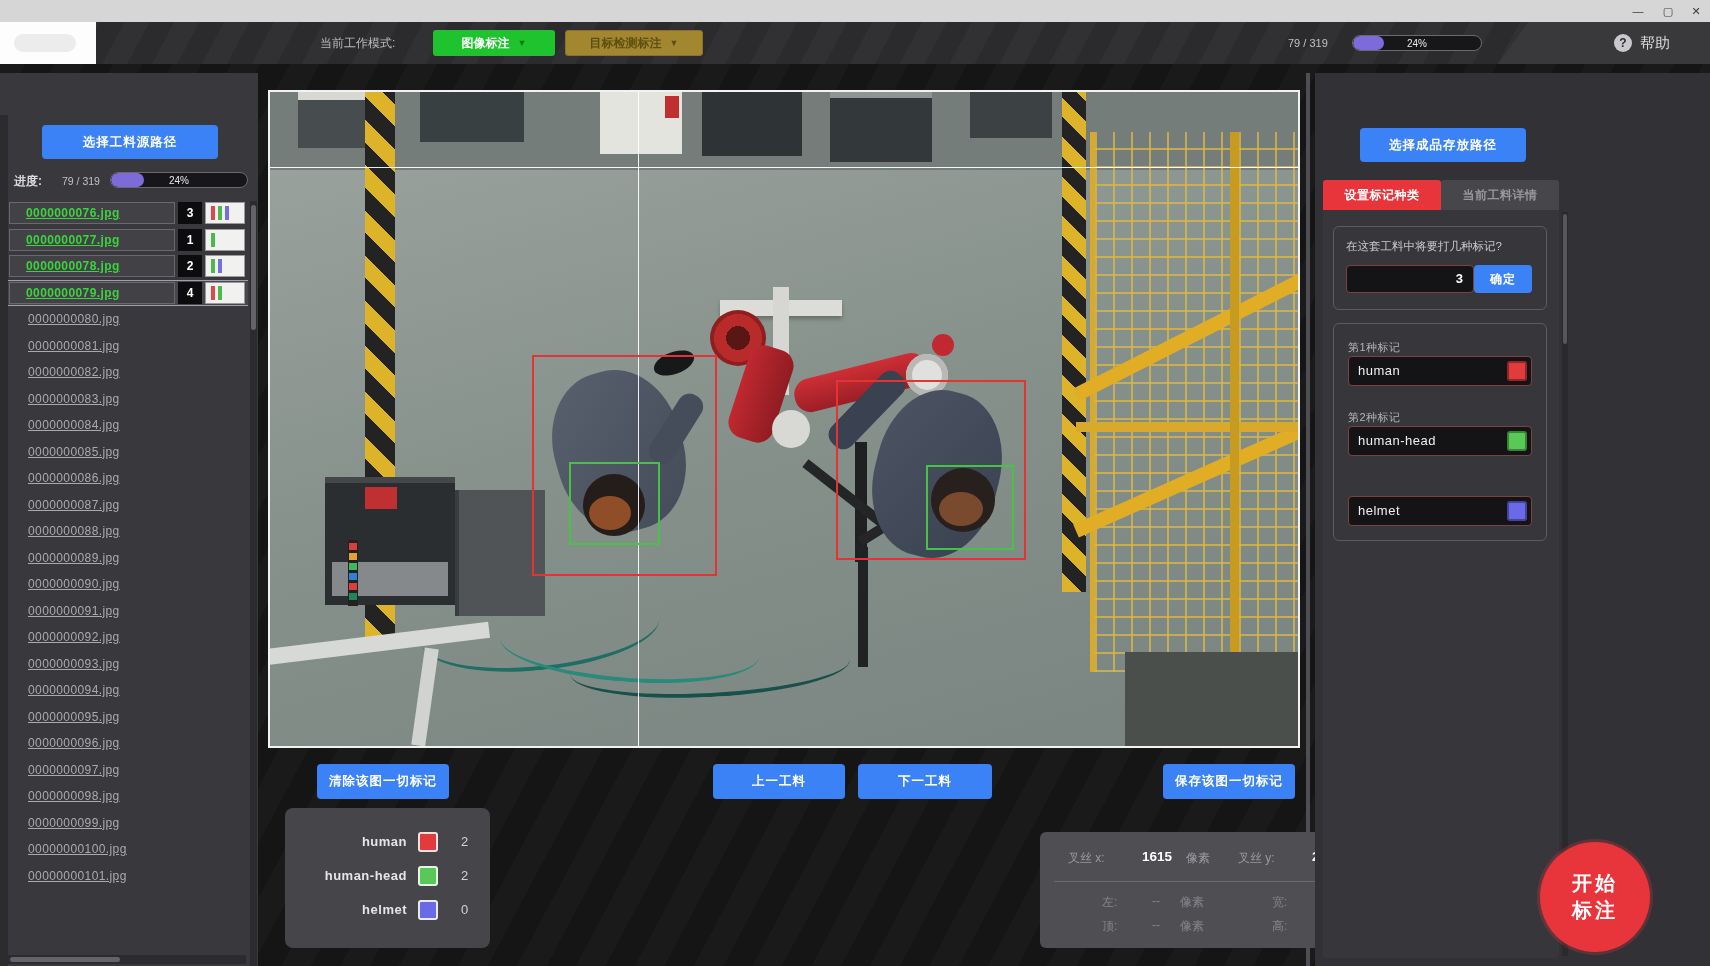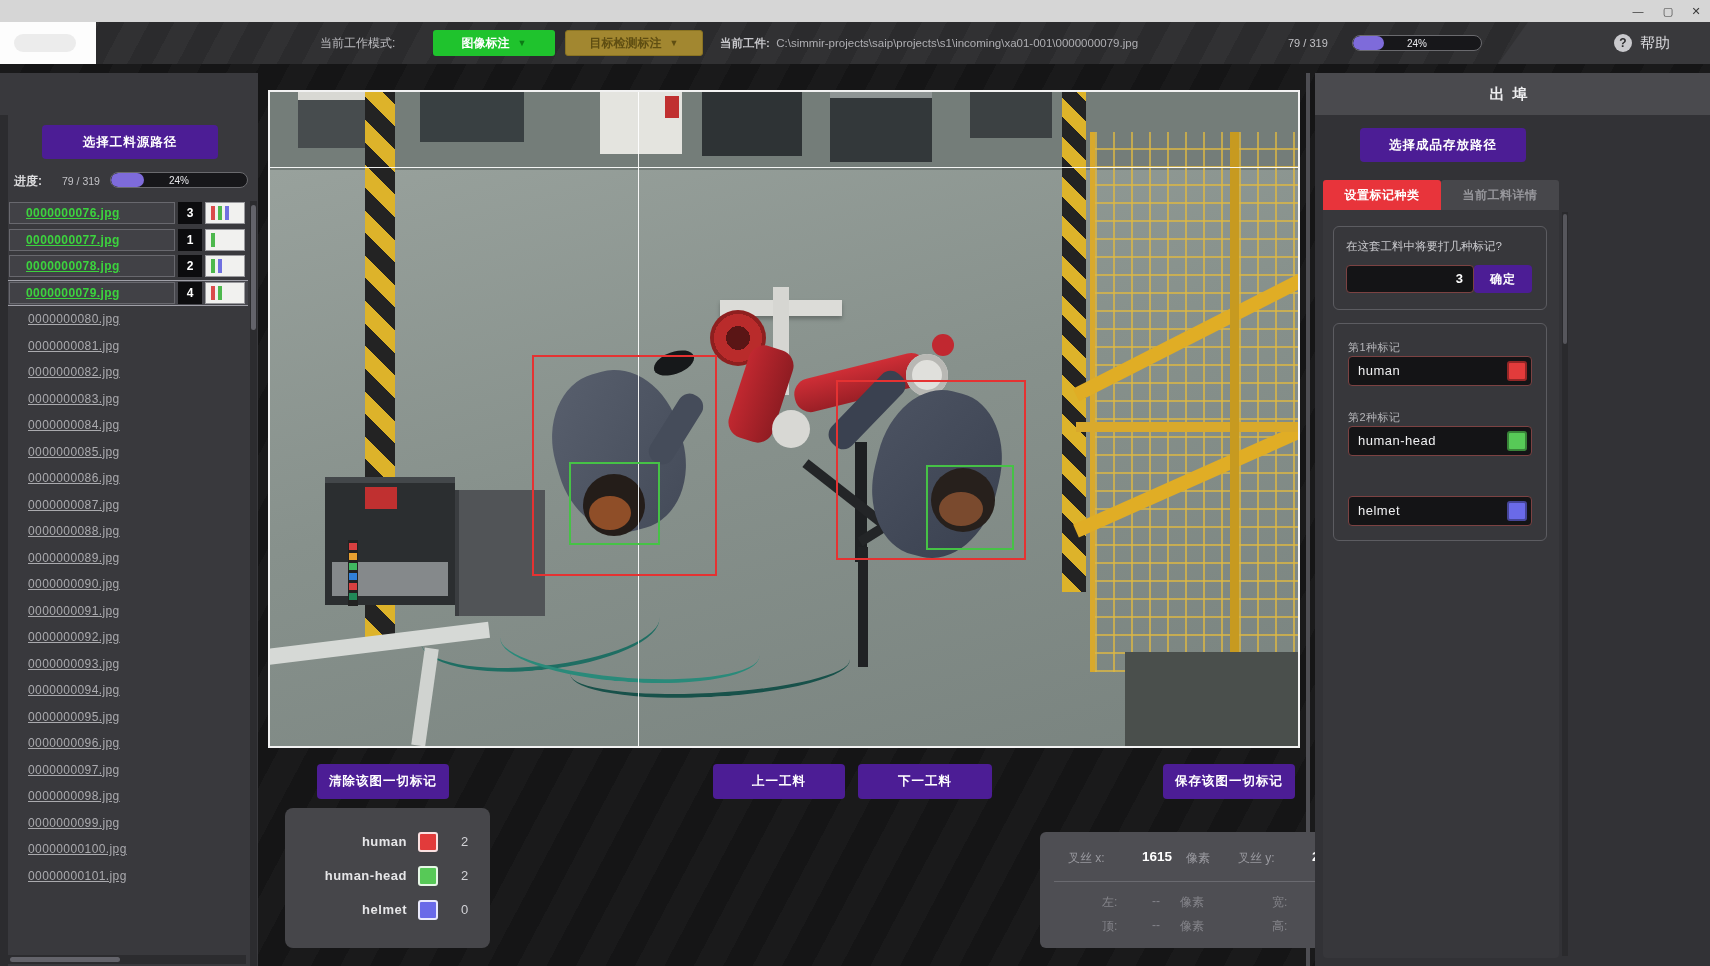--- a/index.html
+++ b/index.html
@@ -43,21 +43,21 @@
   .help-zone { position:absolute; left:1498px; top:0; width:212px; height:42px; background:#39393c;
     clip-path:polygon(30px 0,100% 0,100% 100%,0 100%); }
   .help-icon { position:absolute; left:1614px; top:12px; width:18px; height:18px; border-radius:50%; background:#c9c9cd;
     color:#2c2c2e; font-size:12px; font-weight:bold; text-align:center; line-height:18px; cursor:pointer; }
   .help-label { position:absolute; left:1640px; top:0; line-height:42px; font-size:15px; color:#d8d8dc; cursor:pointer; }
 
   
   .panel { background:#39393d; }
   .panel-head { height:42px; background:#4a4a4e; display:flex; align-items:center; justify-content:center;
     color:#efeff1; font-size:15px; font-weight:bold; letter-spacing:8px; }
-  .red-btn { background:#4c1d95; color:#fff; border:none; border-radius:4px; font-size:12.5px; font-weight:bold;
+  .red-btn { background:#3b82f6; color:#fff; border:none; border-radius:4px; font-size:12.5px; font-weight:bold;
     font-family:Liberation Sans, sans-serif; cursor:pointer; display:flex; align-items:center; justify-content:center; letter-spacing:1px; }
 
   
   .left-panel { left:0; top:73px; width:258px; height:893px; }
   .lp-edge { position:absolute; left:0; top:42px; bottom:0; width:8px; background:#2c2c2f; }
   .prog-row { position:absolute; left:10px; top:99px; width:240px; height:18px; }
   .prog-label { position:absolute; left:4px; top:1px; font-size:12px; font-weight:bold; color:#dcdcde; }
   .prog-count { position:absolute; left:52px; top:3px; font-size:10.5px; color:#c2c2c6; }
   .lp-pill { position:absolute; left:100px; top:0; width:138px; }
   .file-list { position:absolute; left:8px; top:128px; width:240px; height:824px; overflow:hidden; }
@@ -140,23 +140,20 @@
       </div>
     <div class="abs hdr-label" style="left:320px;top:0">当前工作模式:</div>
     <div class="mode-btn mode-green">
       <span>图像标注</span>
         <span class="arr">▼</span>
     </div>
     <div class="mode-btn mode-yellow">
       <span>目标检测标注</span>
         <span class="arr">▼</span>
     </div>
-    <div class="file-path">
-      <b>当前工件:</b>&nbsp;&nbsp;<span>C:\simmir-projects\saip\projects\s1\incoming\xa01-001\0000000079.jpg</span>
-    </div>
     <div class="hdr-prog-text">79 / 319</div>
     <div class="abs pill hdr-pill">
       <div class="fill" style="width: 24%;"></div>
       <div class="pct">24%</div>
     </div>
     <div class="help-zone"></div>
     <div class="help-icon">?</div>
     <div class="help-label">帮助</div>
   </div>
 
@@ -429,21 +426,20 @@
     <span class="lab dim" style="left:310px;top:62px">像素</span>
     <span class="lab dim" style="left:62px;top:86px">顶:</span>
     <span class="lab dim" style="left:112px;top:86px">--</span>
     <span class="lab dim" style="left:140px;top:86px">像素</span>
     <span class="lab dim" style="left:232px;top:86px">高:</span>
     <span class="lab dim" style="left:282px;top:86px">--</span>
     <span class="lab dim" style="left:310px;top:86px">像素</span>
   </div>
 
   <div class="abs right-panel">
-    <div class="panel-head" style="background:#4a4a4e">出埠</div>
     <button class="red-btn rp-select">选择成品存放路径</button>
     <div class="tab active">设置标记种类</div>
     <div class="tab inactive">当前工料详情</div>
     <div class="rp-content"></div>
     <div class="rp-vscroll">
         <div class="rp-vthumb"></div>
       </div>
 
     <div class="groupbox" style="left:18px;top:153px;width:214px;height:84px">
       <div class="g-question">在这套工料中将要打几种标记?</div>
@@ -468,15 +464,19 @@
     </div>
         <div>
       <div class="fld-title" style="top: 174px;">第3种标记</div>
       <div class="fld-box" style="top: 172px;">
         <span class="fld-val">helmet</span>
         <span class="fld-swatch" style="background: rgb(106, 106, 232);"></span>
       </div>
     </div>
       </div>
 
+    <div class="start-btn">
+      <span>开始</span>
+      <span>标注</span>
+    </div>
   </div>
 
 </div>
 
 </body></html>

